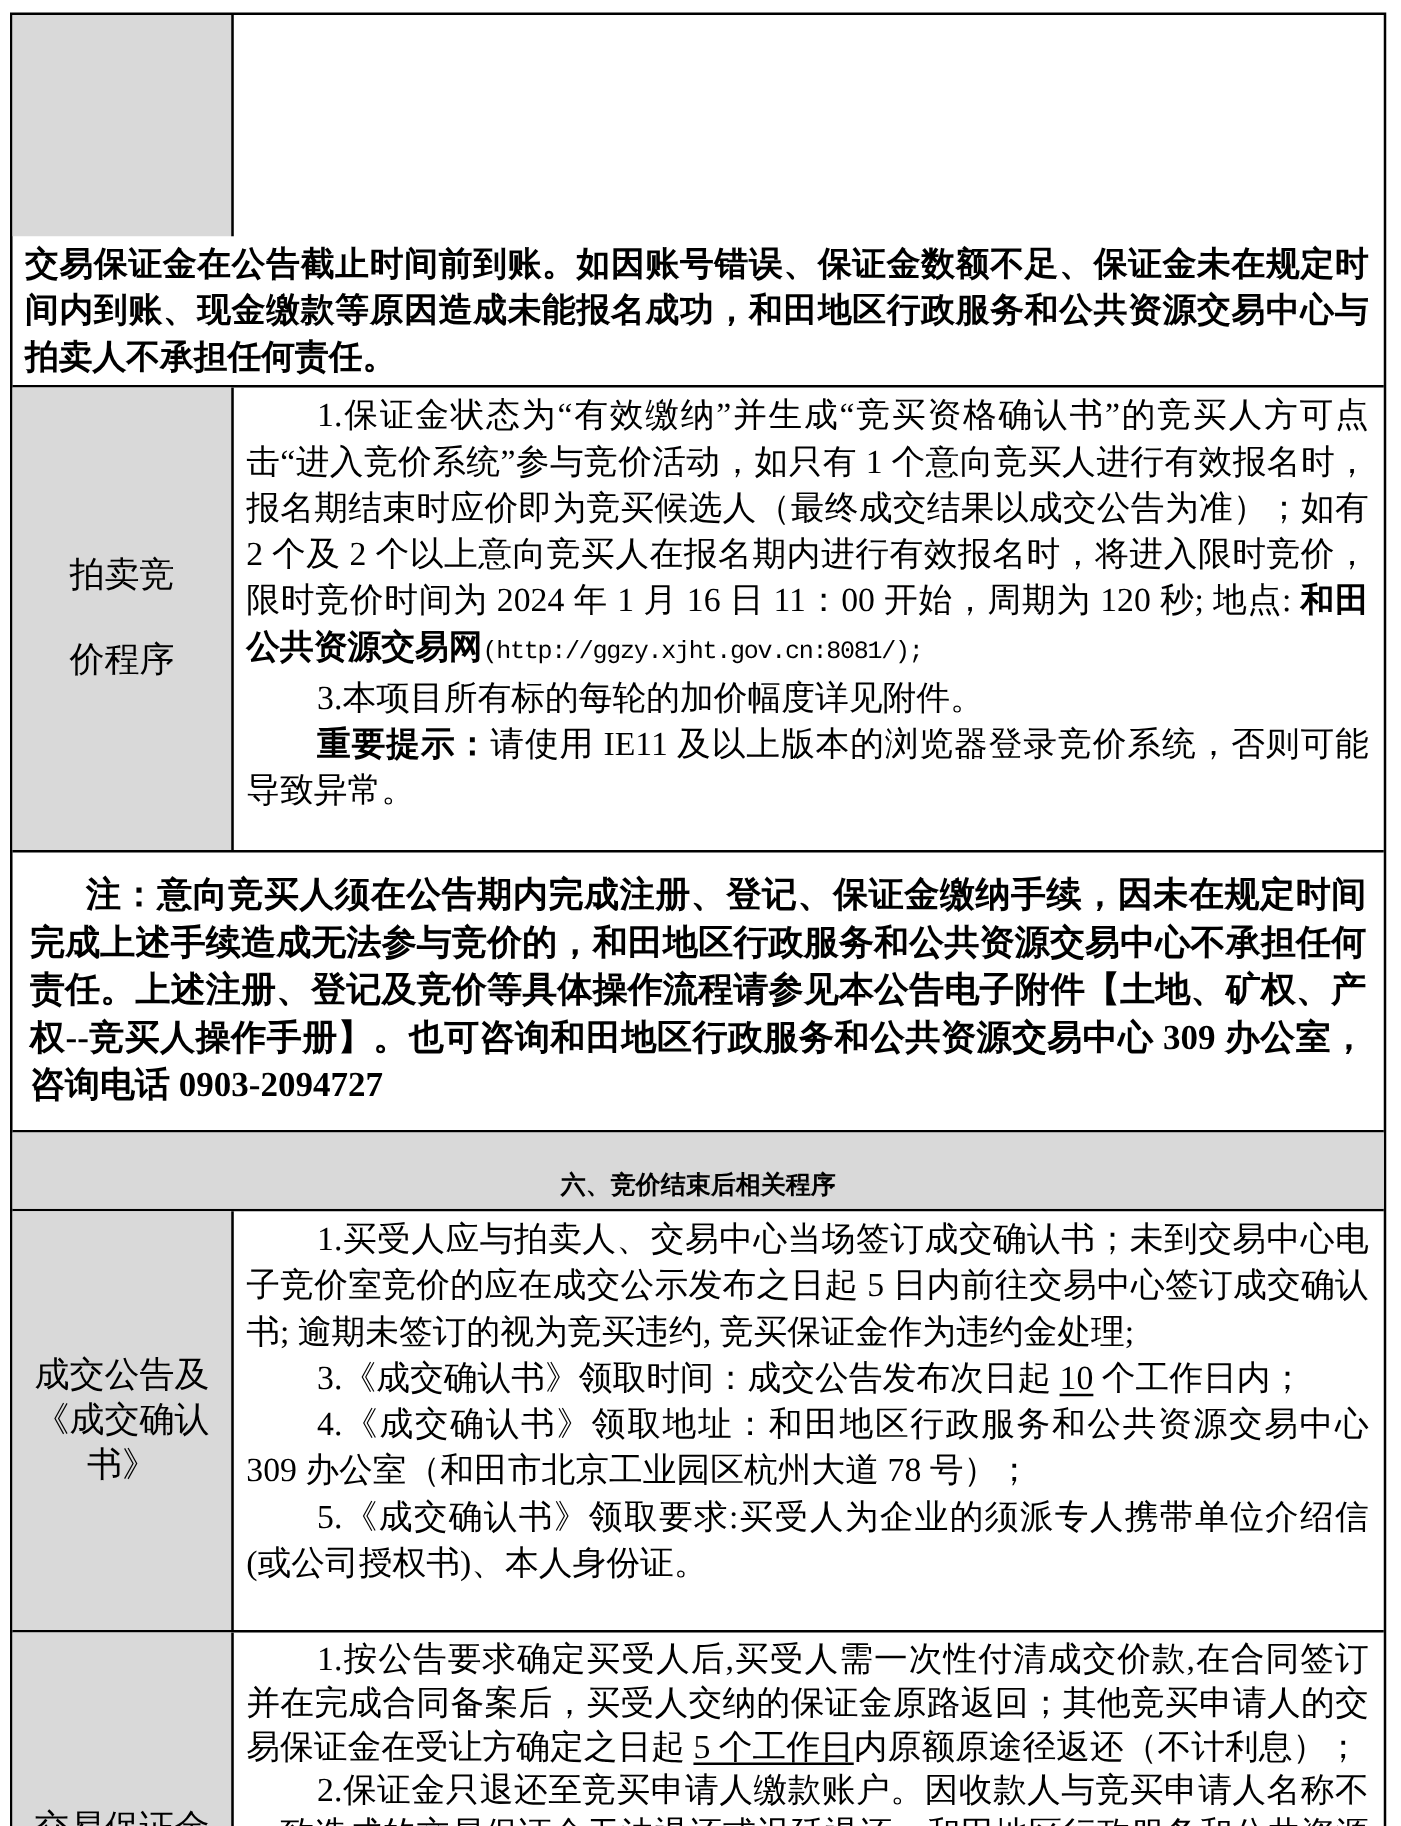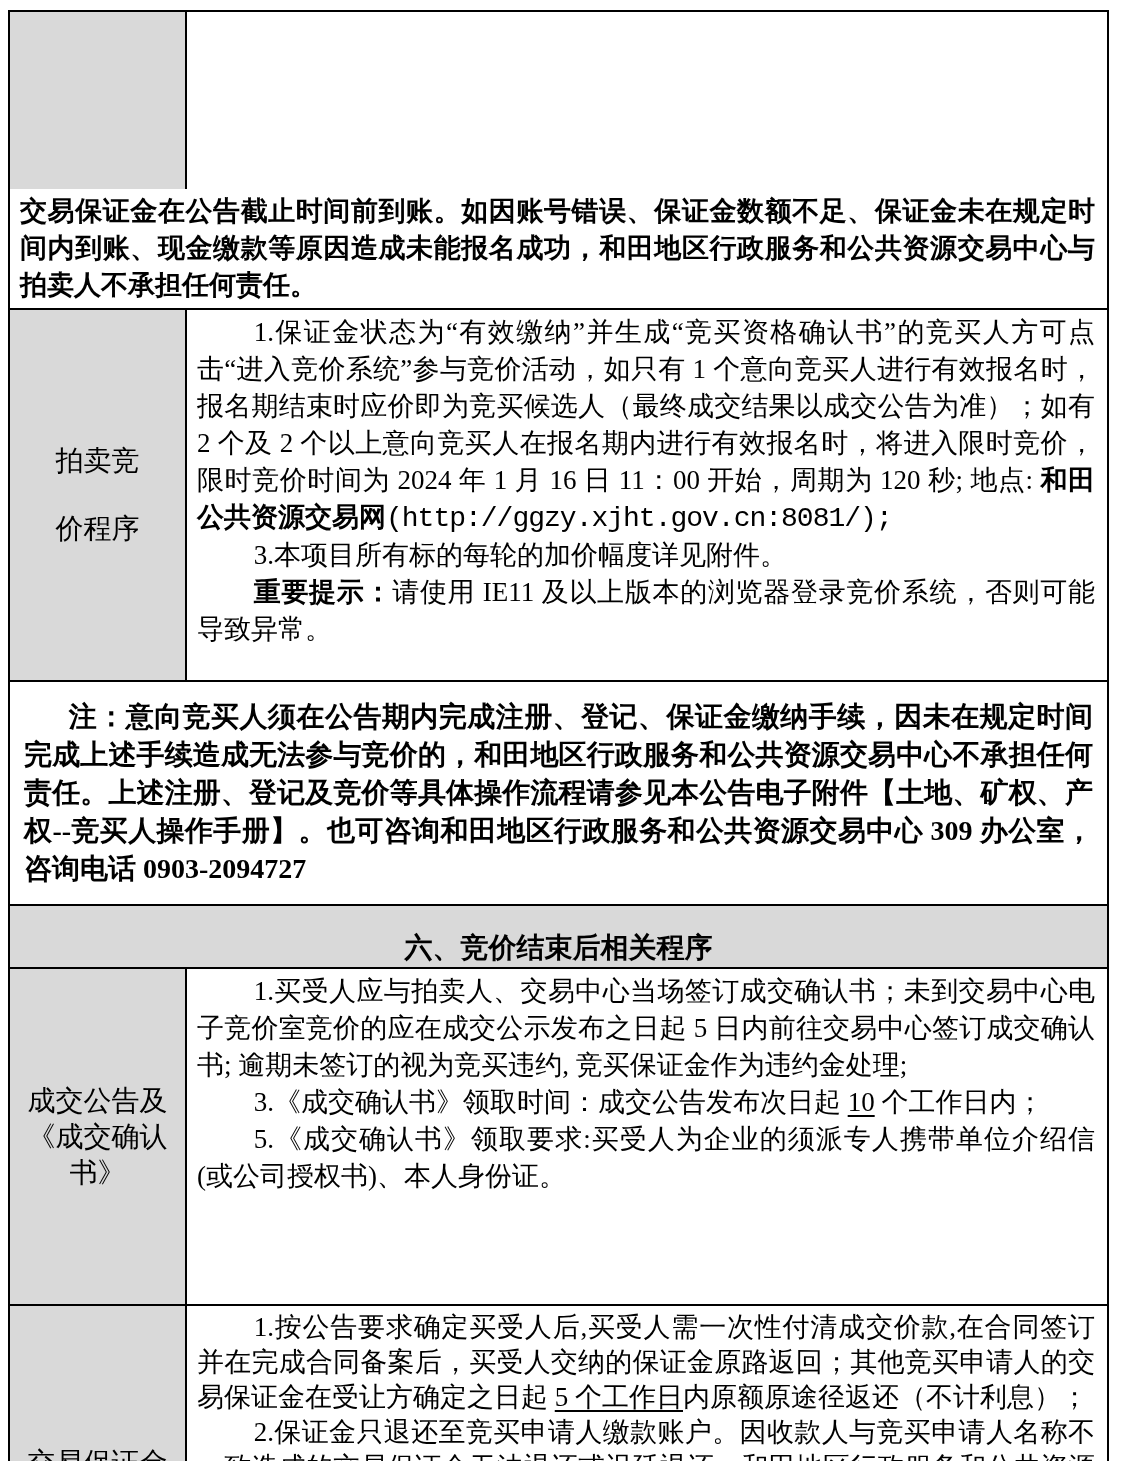--- a/index.html
+++ b/index.html
@@ -61,29 +61,29 @@
     line-height: 38px;
     text-align: justify;
   }
   .cell-full.shaded {
     background: #d9d9d9;
     display: flex; justify-content: center; align-items: center;
     padding: 0;
   }
   .cell-full.shaded .para {
     text-indent: 0; text-align: center;
-    font-size: 28px; font-weight: bold; margin-top: 22px;
+    font-size: 20px; font-weight: bold; margin-top: 22px;
   }
   .note-cell .para { font-weight: bold; text-indent: 1.6em; }
 
   .para { text-indent: 2.1em; }
   .para.noindent { text-indent: 0; }
   .run-b { font-weight: bold; }
   .run-u { text-decoration: underline; text-underline-offset: 4px; }
-  .run-m { font-family: "Liberation Mono", "DejaVu Sans Mono", monospace; font-size: 28px; letter-spacing: -1px; }
+  .run-m { font-family: "Liberation Mono", "DejaVu Sans Mono", monospace; font-size: 20px; letter-spacing: -1px; }
 </style>
 </head>
 <body>
 
 <div class="doc-table">
     <div class="t-row">
       <div class="cell-label"></div>
       <div class="cell-content">
         <div class="para noindent"><span class="run-b">交易保证金在公告截止时间前到账。如因账号错误、保证金数额不足、保证金未在规定时间内到账、现金缴款等原因造成未能报名成功，和田地区行政服务和公共资源交易中心与拍卖人不承担任何责任。</span></div>
       </div>
@@ -111,20 +111,21 @@
     </div>
     <div class="t-row">
       <div class="cell-label">
         <div class="lbl-line">成交公告及</div>
         <div class="lbl-line">《成交确认</div>
         <div class="lbl-line">书》</div>
       </div>
       <div class="cell-content">
         <div class="para"><span>1.买受人应与拍卖人、交易中心当场签订成交确认书；未到交易中心电子竞价室竞价的应在成交公示发布之日起 5 日内前往交易中心签订成交确认书; 逾期未签订的视为竞买违约, 竞买保证金作为违约金处理;</span></div>
         <div class="para"><span>3.《成交确认书》领取时间：成交公告发布次日起 </span><span class="run-u">10</span><span> 个工作日内；</span></div>
+        <div class="para"><span>4.《成交确认书》领取地址：和田地区行政服务和公共资源交易中心 309 办公室（和田市北京工业园区杭州大道 78 号）；</span></div>
         <div class="para"><span>5.《成交确认书》领取要求:买受人为企业的须派专人携带单位介绍信(或公司授权书)、本人身份证。</span></div>
       </div>
     </div>
     <div class="t-row">
       <div class="cell-label">
         <div class="lbl-line">交易保证金</div>
         <div class="lbl-line">处置</div>
       </div>
       <div class="cell-content">
         <div class="para"><span>1.按公告要求确定买受人后,买受人需一次性付清成交价款,在合同签订并在完成合同备案后，买受人交纳的保证金原路返回；其他竞买申请人的交易保证金在受让方确定之日起 </span><span class="run-u">5 个工作日</span><span>内原额原途径返还（不计利息）；</span></div>

